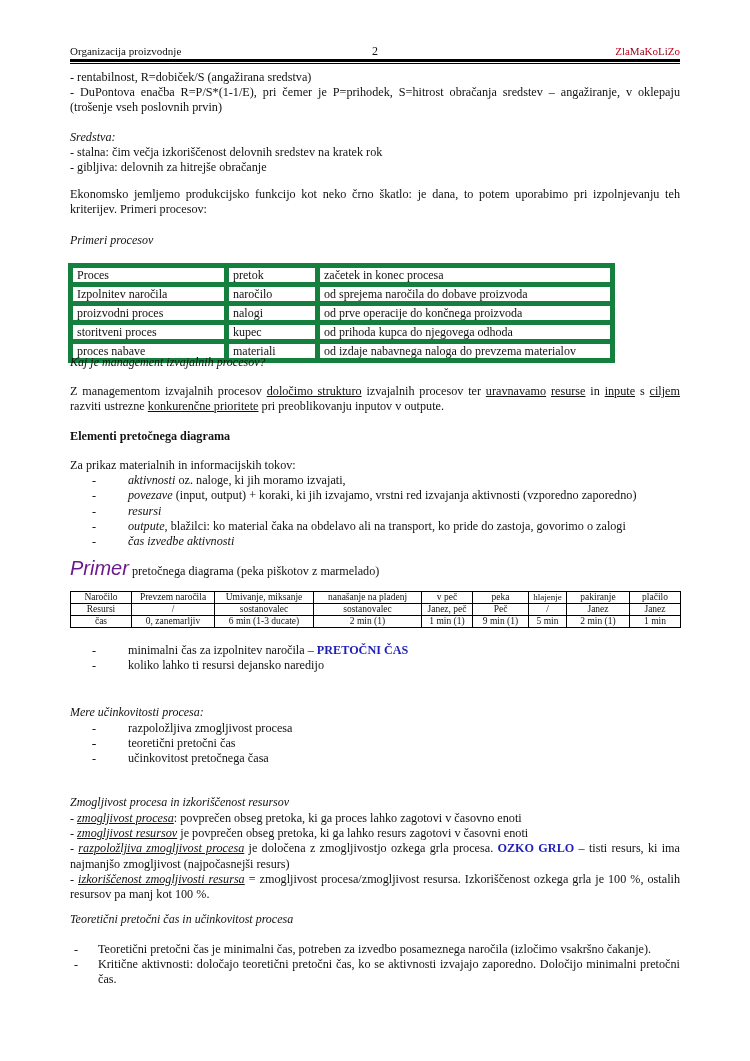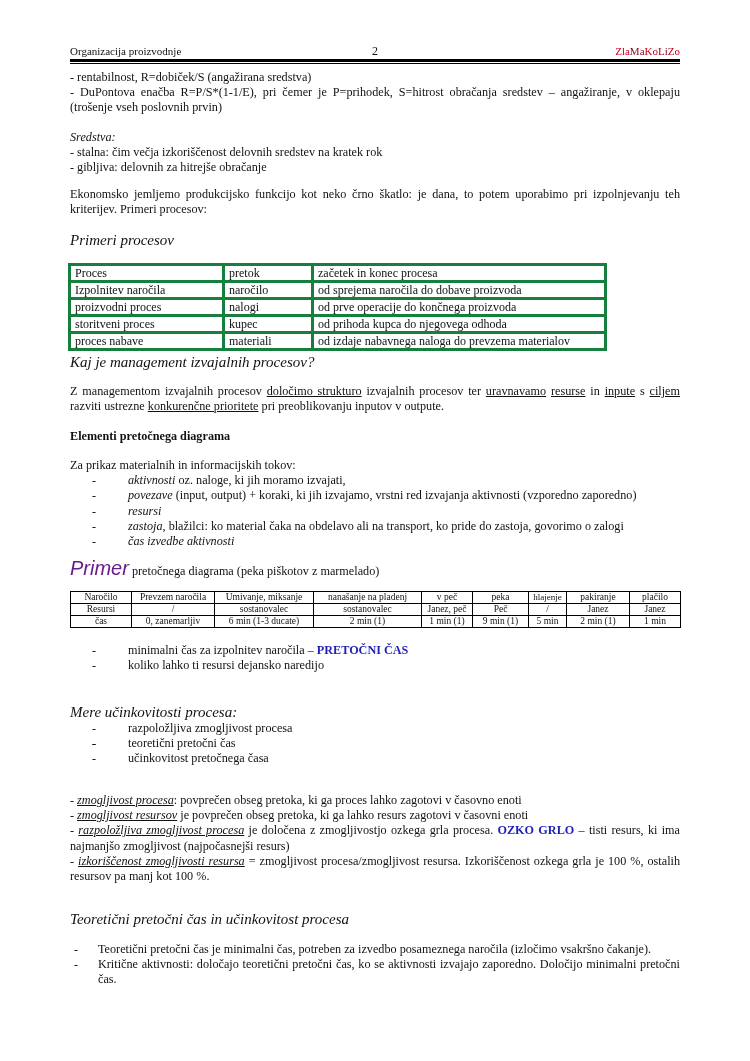--- a/index.html
+++ b/index.html
@@ -12,30 +12,30 @@
   .hdr-right .r1 { color:#c0001a; }
   .hdr-right .r2 { color:#8a1020; }
   .hdr-rule { position:absolute; left:70px; top:59px; width:610px; height:6px; }
   .hdr-rule .thick { position:absolute; left:0; top:0; width:100%; height:2.5px; background:#000; }
   .hdr-rule .thin { position:absolute; left:0; top:4px; width:100%; height:1px; background:#000; }
   .blk { position:absolute; left:70px; width:610px; }
   p { margin:0; }
   .just { text-align:justify; }
   .it { font-style:italic; }
   .u { text-decoration:underline; }
-  .h2 { font-style:italic; font-size:15px; line-height:18px; }
+  .h2 { font-style:italic; font-size:12px; line-height:18px; }
   .bold { font-weight:bold; }
   .blue { color:#1f1fb8; font-weight:bold; }
   .dash-list { margin:0; padding:0; list-style:none; }
   .dash-list li { position:relative; padding-left:58px; }
   .dash-list li .d { position:absolute; left:22px; top:0; }
   .dash-list2 li { position:relative; padding-left:28px; }
   .dash-list2 li .d { position:absolute; left:4px; top:0; }
   table.t1 { position:absolute; left:68px; top:263px; border-collapse:collapse; font-size:12px; }
-  table.t1 td { border:3px solid #15803d; padding:0 4px; height:14px; line-height:14px; vertical-align:middle;margin-left:13px; }
+  table.t1 td { border:5px solid #15803d; padding:0 4px; height:14px; line-height:14px; vertical-align:middle;margin-left:13px; }
   table.t2 { position:absolute; left:70px; top:591px; border-collapse:collapse; font-size:9.5px; }
   table.t2 td { border:1px solid #000; padding:0 2px; height:11px; line-height:11px; text-align:center; white-space:nowrap; }
   .primer-word { font-family:"Liberation Sans", "DejaVu Sans", sans-serif; font-style:italic; color:#6a1a8c; font-size:20px; }
 </style>
 </head>
 <body>
 
 <div class="hdr">
   <span class="hdr-left">Organizacija proizvodnje</span>
   <span class="hdr-center">2</span>
@@ -103,21 +103,21 @@
 
 <div class="blk" style="top:429px;">
   <p class="bold">Elementi pretočnega diagrama</p>
 </div>
 <div class="blk" style="top:458px;">
   <p>Za prikaz materialnih in informacijskih tokov:</p>
   <ul class="dash-list">
     <li><span class="d">-</span><span class="it">aktivnosti</span><span> oz. naloge, ki jih moramo izvajati,</span></li>
     <li><span class="d">-</span><span class="it">povezave</span><span> (input, output) + koraki, ki jih izvajamo, vrstni red izvajanja aktivnosti (vzporedno zaporedno)</span></li>
     <li><span class="d">-</span><span class="it">resursi</span><span></span></li>
-    <li><span class="d">-</span><span class="it">zastoja</span><span>, blažilci: ko material čaka na obdelavo ali na transport, ko pride do zastoja, govorimo o zalogi</span></li>
+    <li><span class="d">-</span><span class="it">outpute</span><span>, blažilci: ko material čaka na obdelavo ali na transport, ko pride do zastoja, govorimo o zalogi</span></li>
     <li><span class="d">-</span><span class="it">čas izvedbe aktivnosti</span><span></span></li>
   </ul>
 </div>
 
 <div class="blk" style="top:561px;">
   <p><span class="primer-word">Primer</span><span> pretočnega diagrama (peka piškotov z marmelado)</span></p>
 </div>
 <table class="t2">
   <tbody>
       <tr>
@@ -167,20 +167,21 @@
   <p class="h2">Mere učinkovitosti procesa:</p>
   <ul class="dash-list">
     <li><span class="d">-</span><span>razpoložljiva zmogljivost procesa</span></li>
     <li><span class="d">-</span></li>
     <li><span class="d">-</span><span>teoretični pretočni čas</span></li>
     <li><span class="d">-</span><span>učinkovitost pretočnega časa</span></li>
   </ul>
 </div>
 
 <div class="blk" style="top:793px;">
+  <p class="h2">Zmogljivost procesa in izkoriščenost resursov</p>
   <p><span>- </span><span class="it u">zmogljivost procesa</span><span>: povprečen obseg pretoka, ki ga proces lahko zagotovi v časovno enoti</span></p>
   <p><span>- </span><span class="it u">zmogljivost resursov</span><span> je povprečen obseg pretoka, ki ga lahko resurs zagotovi v časovni enoti</span></p>
   <p class="just"><span>- </span><span class="it u">razpoložljiva zmogljivost procesa</span><span> je določena z zmogljivostjo ozkega grla procesa. </span><span class="blue">OZKO GRLO</span><span> – tisti resurs, ki ima najmanjšo zmogljivost (najpočasnejši resurs)</span></p>
   <p class="just"><span>- </span><span class="it u">izkoriščenost zmogljivosti resursa</span><span> = zmogljivost procesa/zmogljivost resursa. Izkoriščenost ozkega grla je 100 %, ostalih resursov pa manj kot 100 %.</span></p>
 </div>
 
 <div class="blk" style="top:910px;">
   <p class="h2">Teoretični pretočni čas in učinkovitost procesa</p>
 </div>
 <div class="blk" style="top:942px;">

